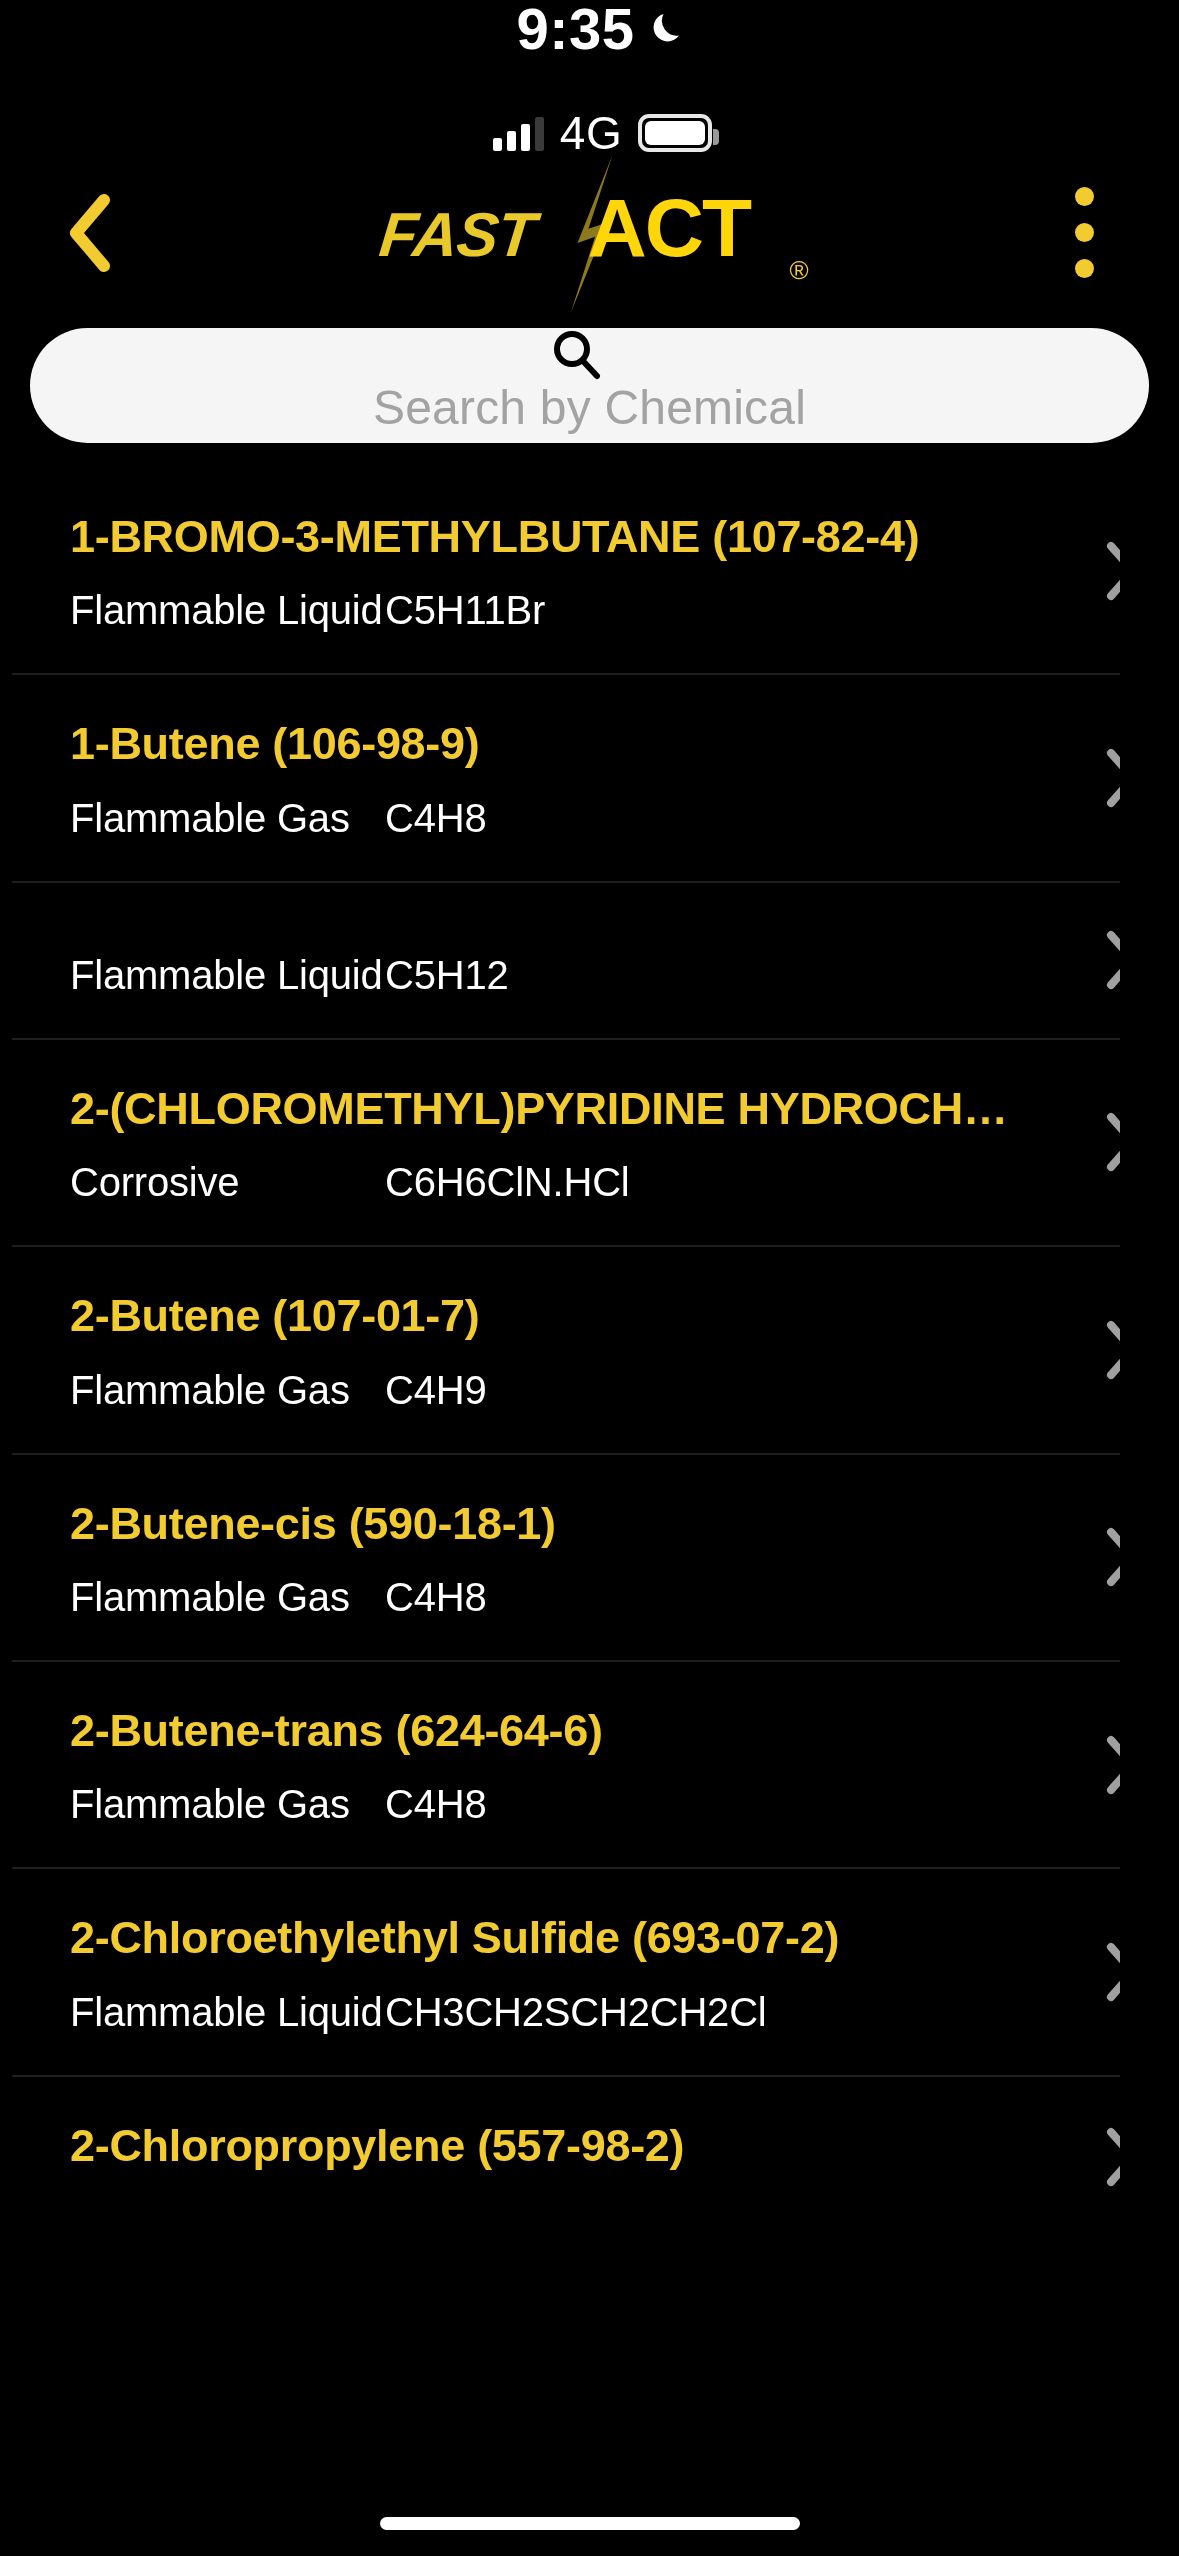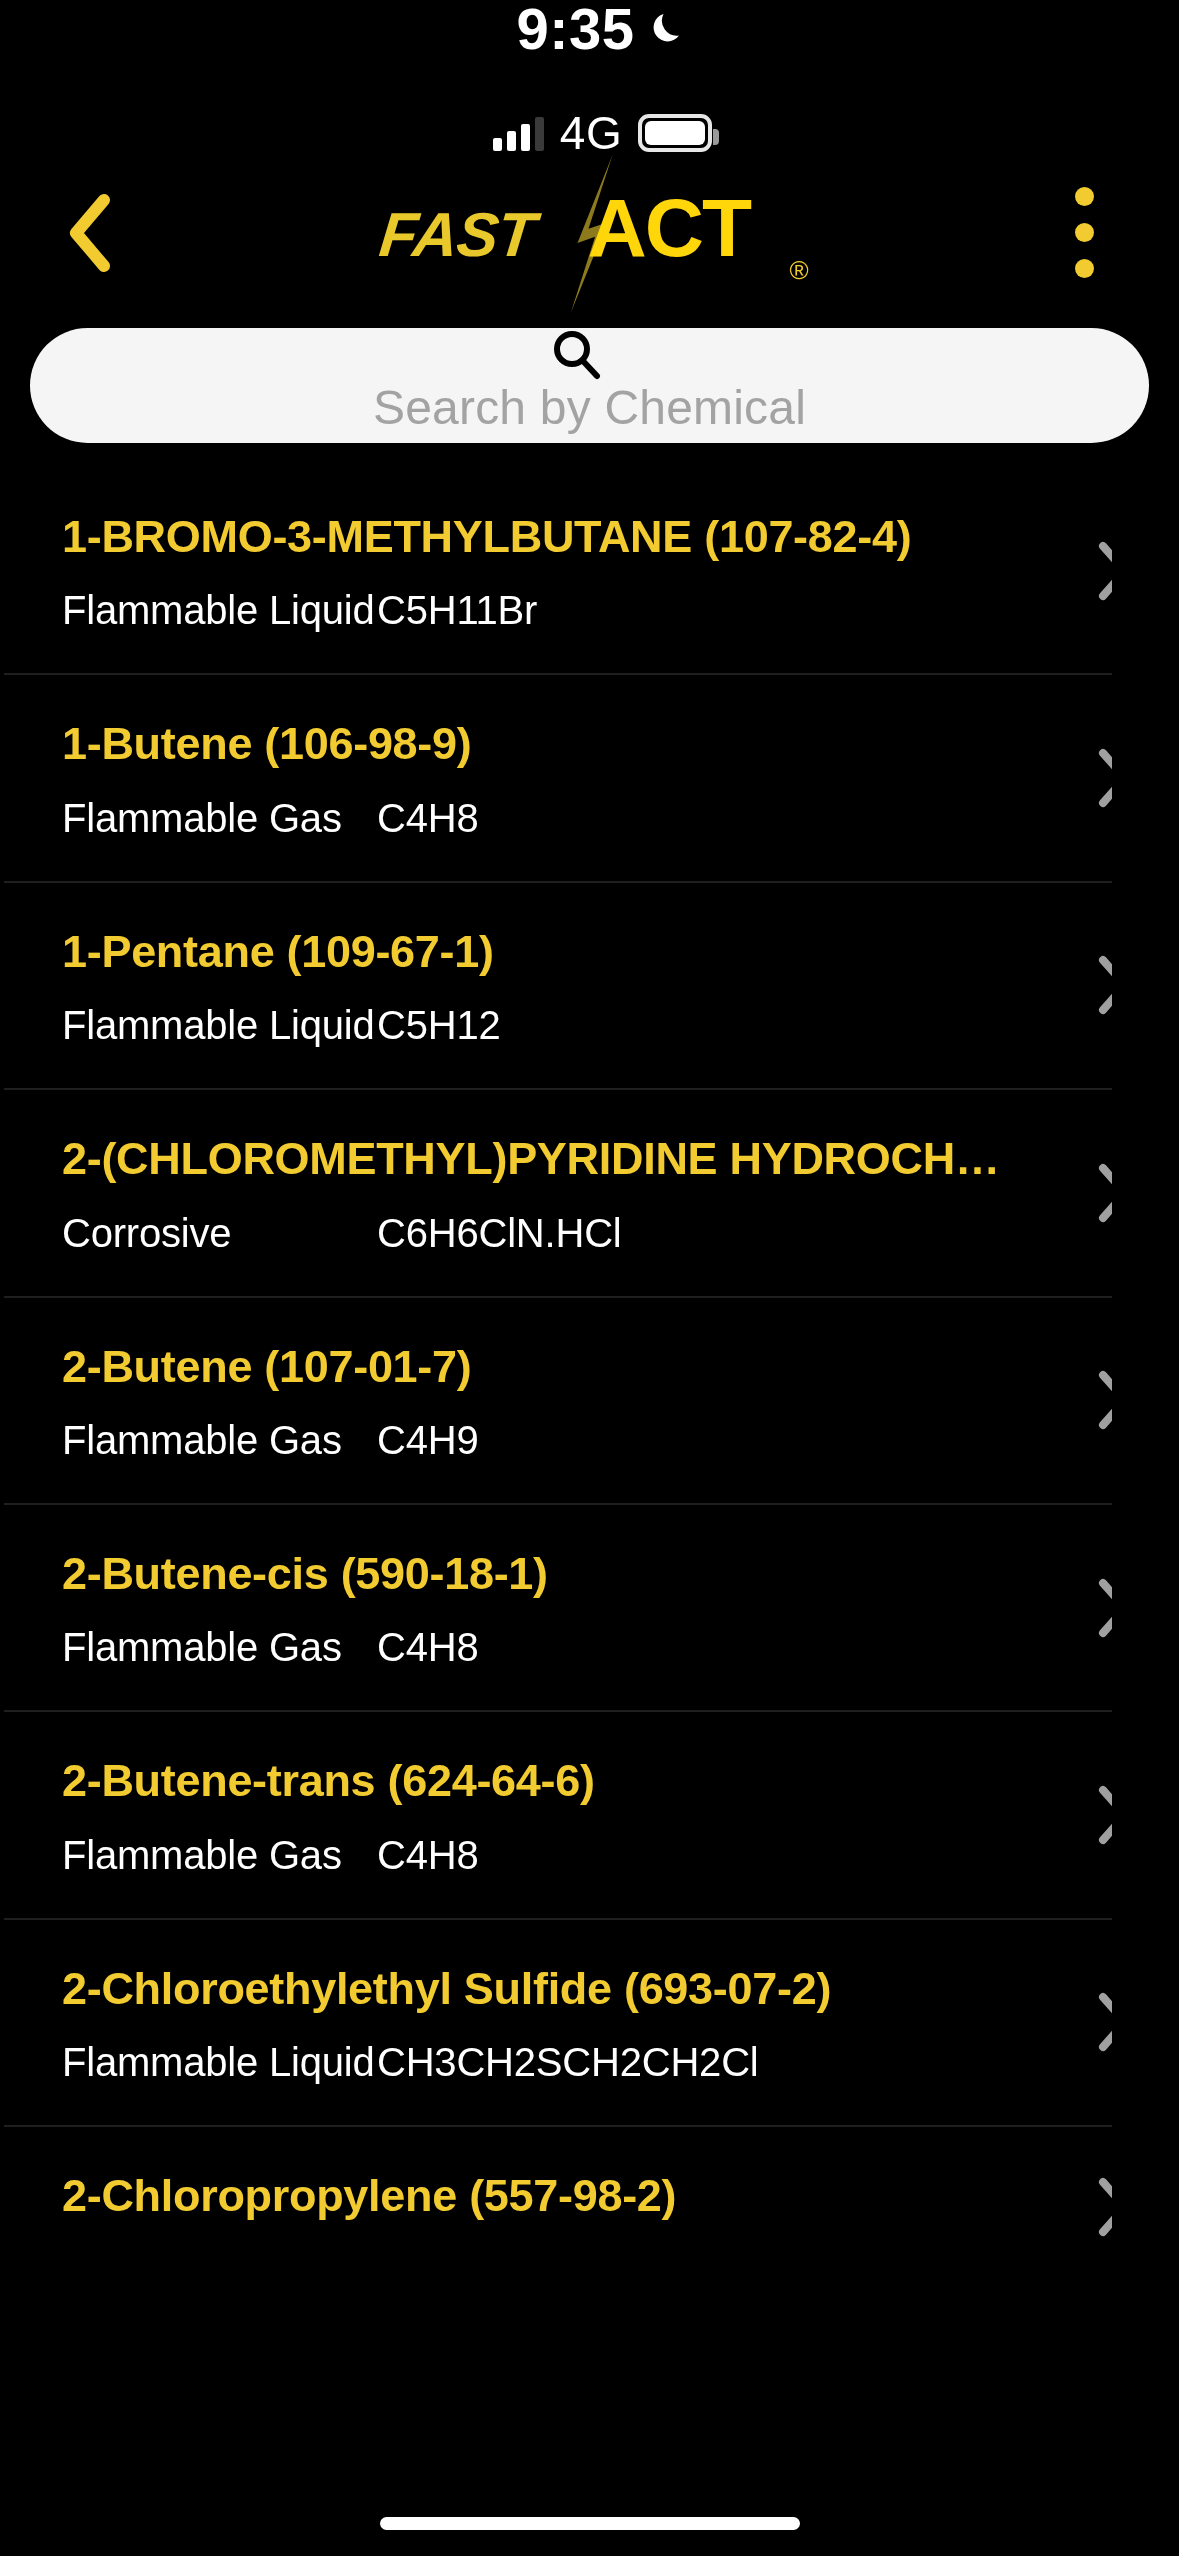--- a/index.html
+++ b/index.html
@@ -84,21 +84,21 @@
     position:absolute; left:30px; top:328px; width:1119px; height:115px;
     background:#F5F5F5; border-radius:58px;
     display:flex; align-items:center; padding:0 44px;
     cursor:text;
     flex-direction:column;
   }
   .search-icon { width:52px; height:52px; flex:0 0 auto; margin-right:26px; }
   .search-ph { color:#A3A3A3; font-size:48px; font-weight:400; letter-spacing:0.2px; }
 
   
-  .list { position:absolute; top:468px; left:4px; width:1108px; height:2020px; overflow:hidden; }
+  .list { position:absolute; top:468px; left:12px; width:1108px; height:2020px; overflow:hidden; }
   .row { position:relative; width:1179px; padding:44px 60px 40px 58px; }
   .row + .row { border-top:2px solid #1f1f1f; }
   .row-title {
     color:#F2CB30; font-size:45px; font-weight:bold; letter-spacing:-0.3px;
     white-space:nowrap; overflow:hidden; text-overflow:ellipsis;
     max-width:1000px; line-height:1.12;
   }
   .row-meta { display:flex; align-items:flex-start; margin-top:26px; }
   .row-class { color:#fff; font-size:40px; width:315px; flex:0 0 auto; letter-spacing:-0.2px; }
   .row-formula { color:#fff; font-size:40px; letter-spacing:-0.2px; }
@@ -199,21 +199,20 @@
         <span class="row-formula">C4H8</span>
       </div>
       <span class="chev">
         <svg width="34" height="60" viewBox="0 0 34 60">
           <polyline points="6,5 28,30 6,55" fill="none" stroke="#A0A0A0" stroke-width="8" stroke-linecap="round" stroke-linejoin="round"></polyline>
         </svg>
       </span>
     </div>
 
     <div class="row">
-      <div class="row-title">1-Pentane (109-67-1)</div>
       <div class="row-meta">
         <span class="row-class">Flammable Liquid</span>
         <span class="row-formula">C5H12</span>
       </div>
       <span class="chev">
         <svg width="34" height="60" viewBox="0 0 34 60">
           <polyline points="6,5 28,30 6,55" fill="none" stroke="#A0A0A0" stroke-width="8" stroke-linecap="round" stroke-linejoin="round"></polyline>
         </svg>
       </span>
     </div>

